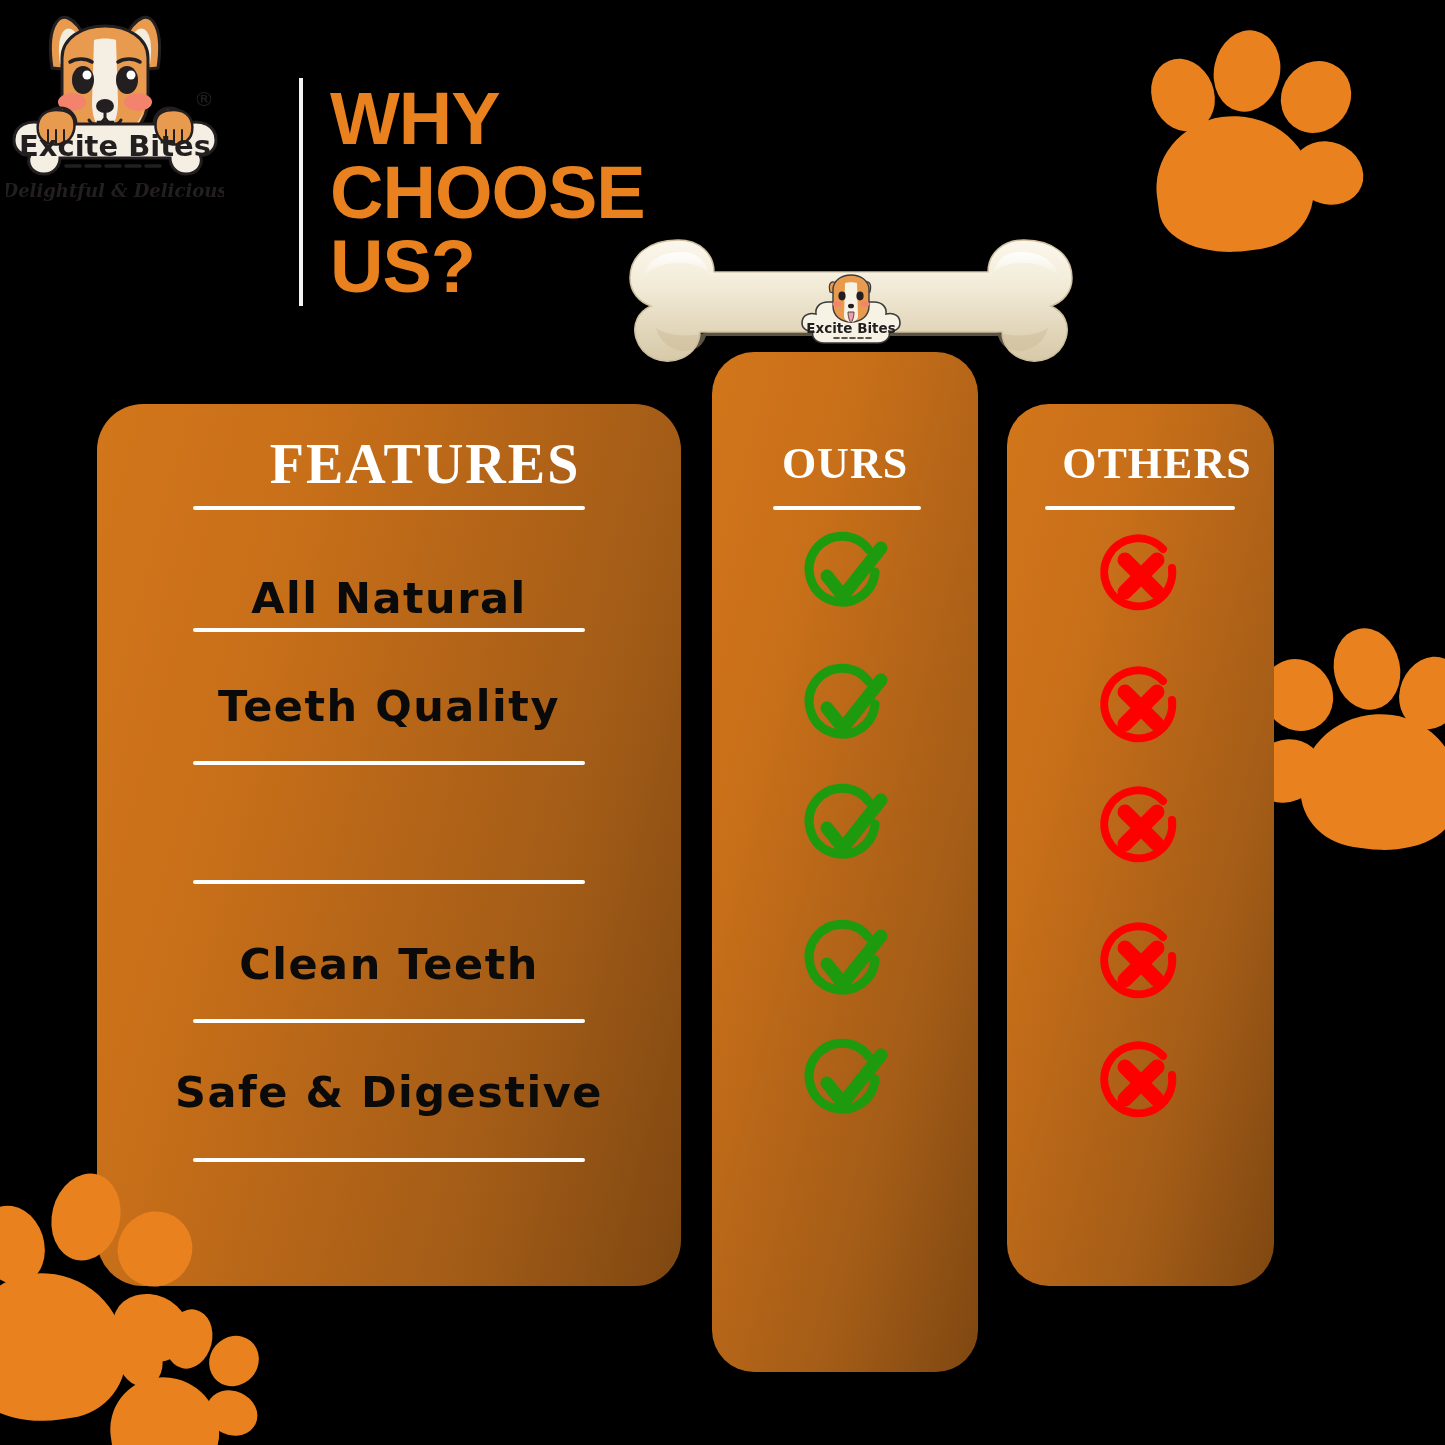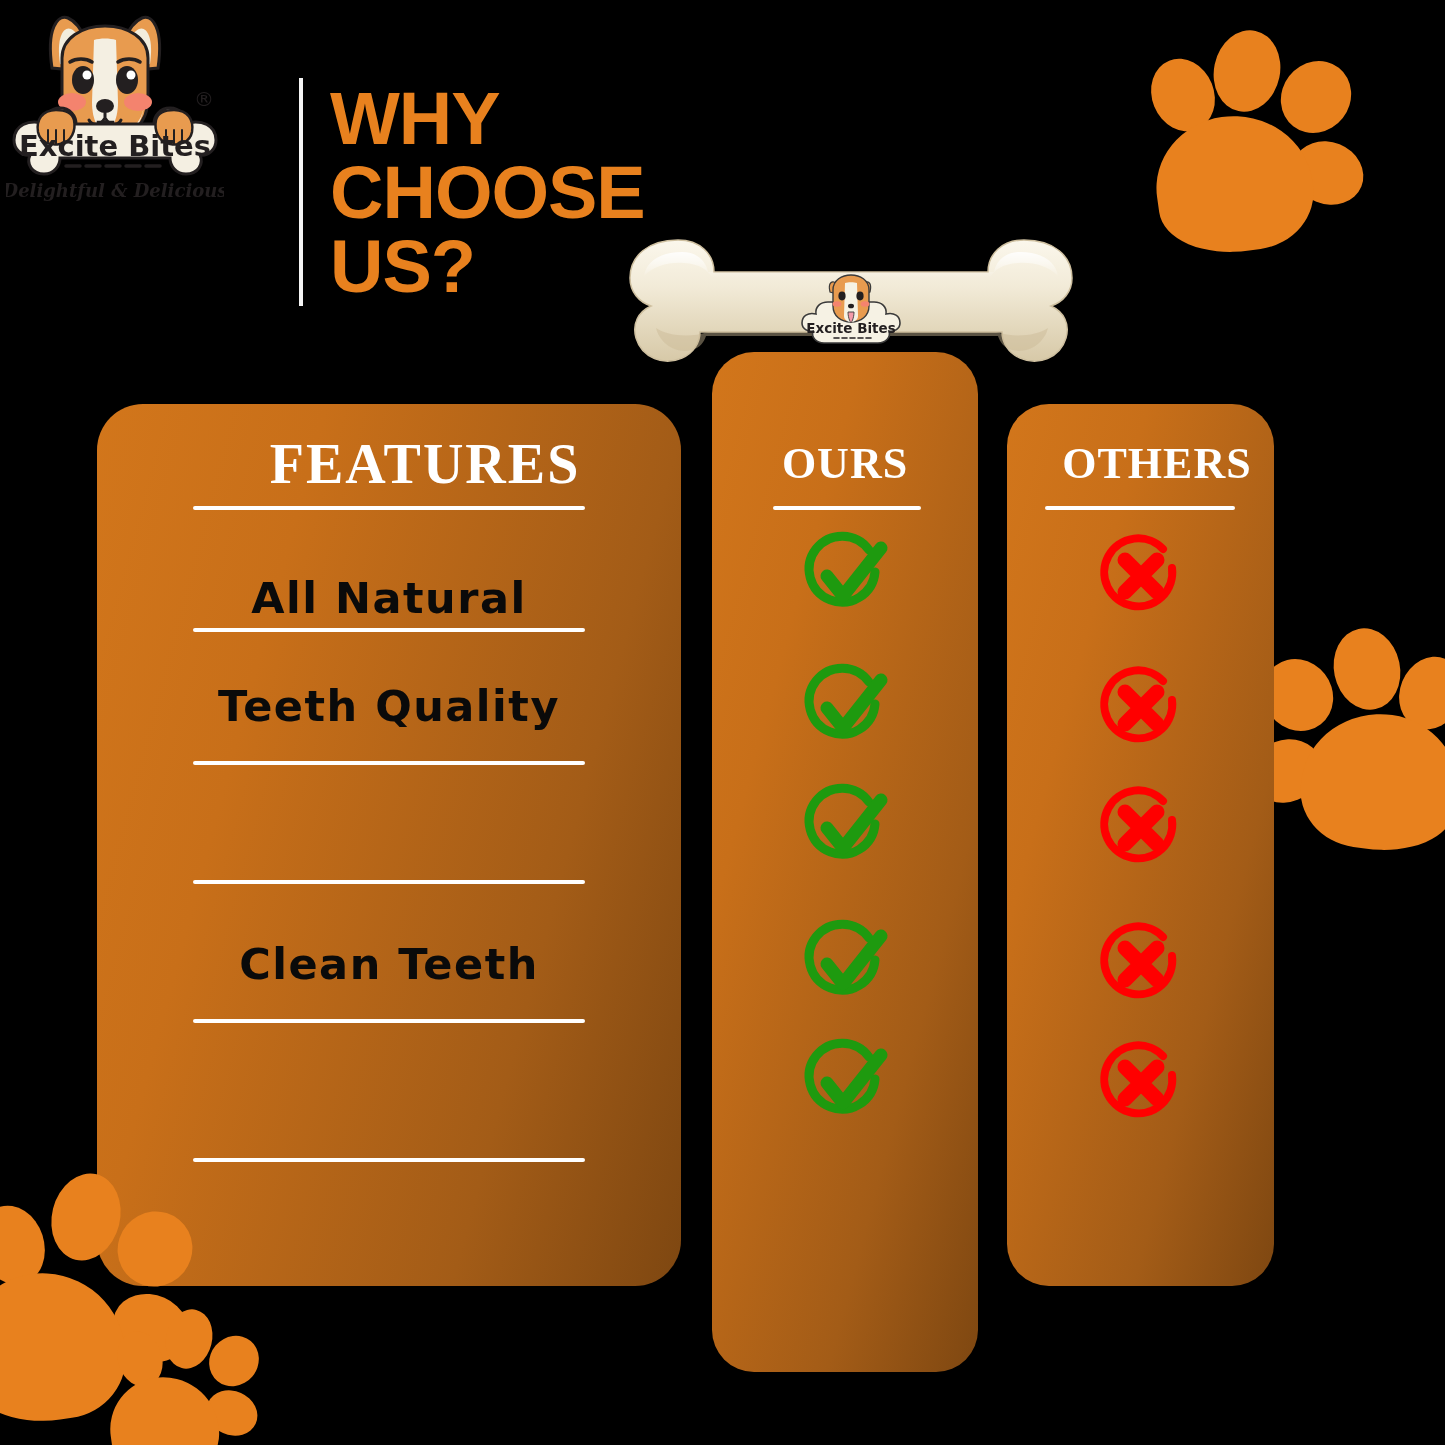--- a/index.html
+++ b/index.html
@@ -238,20 +238,21 @@
   <div class="feat-rule" style="top:628px;"></div>
 
   <div class="feat-label" style="top:681px;">Teeth Quality</div>
   <div class="feat-rule" style="top:761px;"></div>
 
   <div class="feat-rule" style="top:880px;"></div>
 
   <div class="feat-label" style="top:939px;">Clean Teeth</div>
   <div class="feat-rule" style="top:1019px;"></div>
 
+  <div class="feat-label" style="top:1067px;">Safe &amp; Digestive</div>
   <div class="feat-rule" style="top:1158px;"></div>
 
   <div class="mark" style="left:797px; top:528px;">
     <svg viewBox="0 0 96 96" width="96" height="96">
         <g fill="none" stroke="#1E9A0F" stroke-width="9" stroke-linecap="round">
       <path d="M72 22 A33 33 0 1 0 78 44"></path>
       <path d="M30 48 L46 68 L84 20" stroke-width="13" stroke-linejoin="round"></path>
     </g>
       </svg>
   </div>

